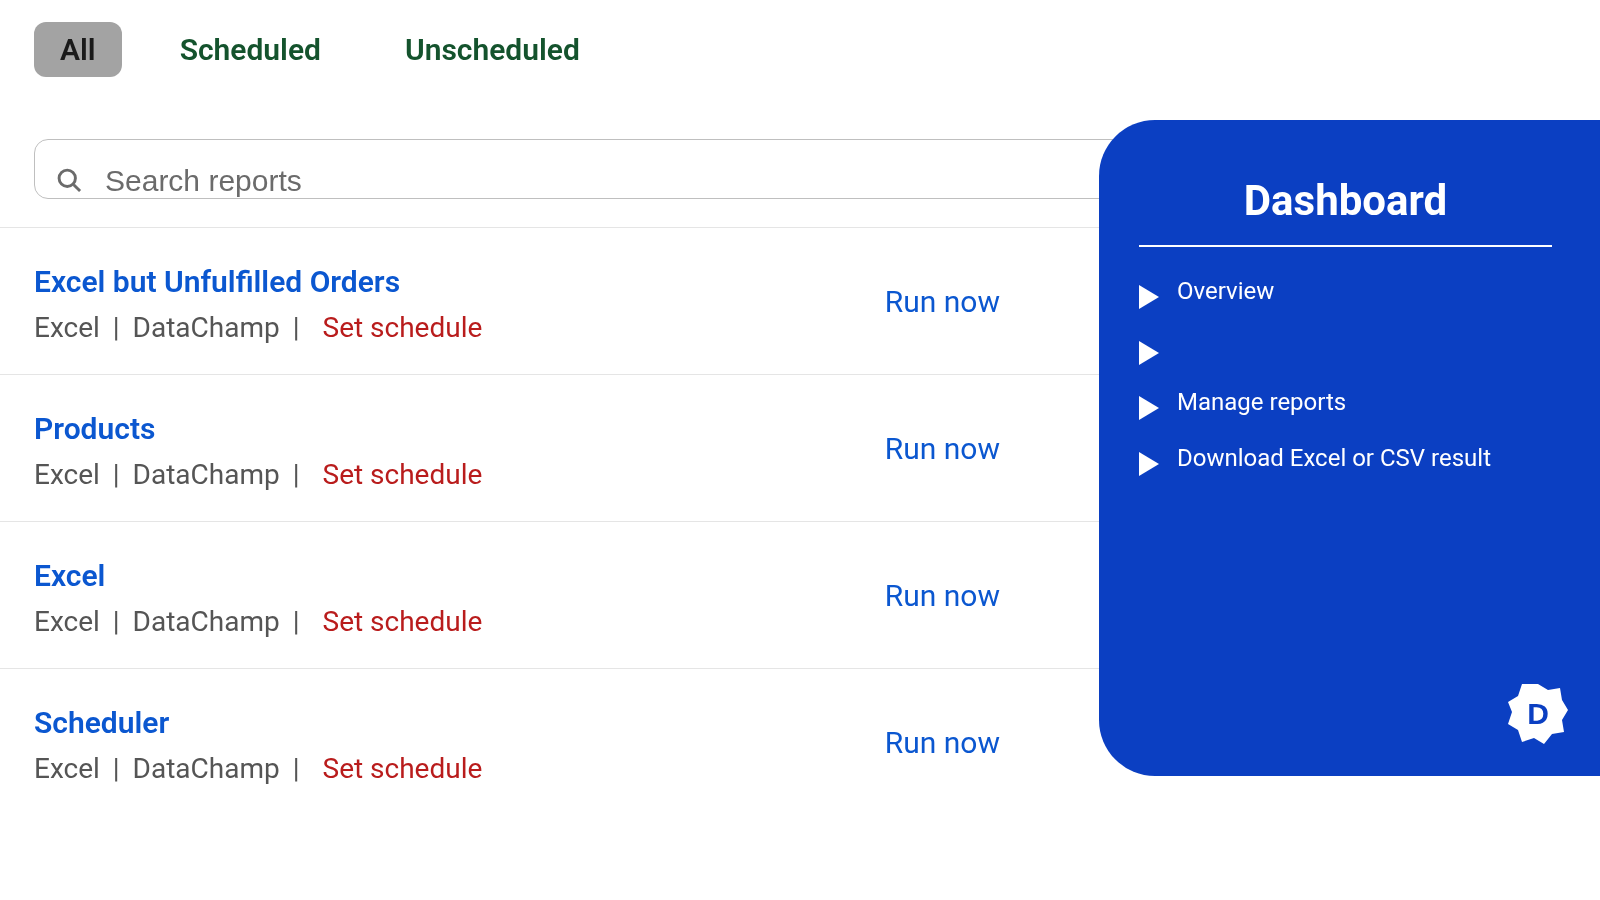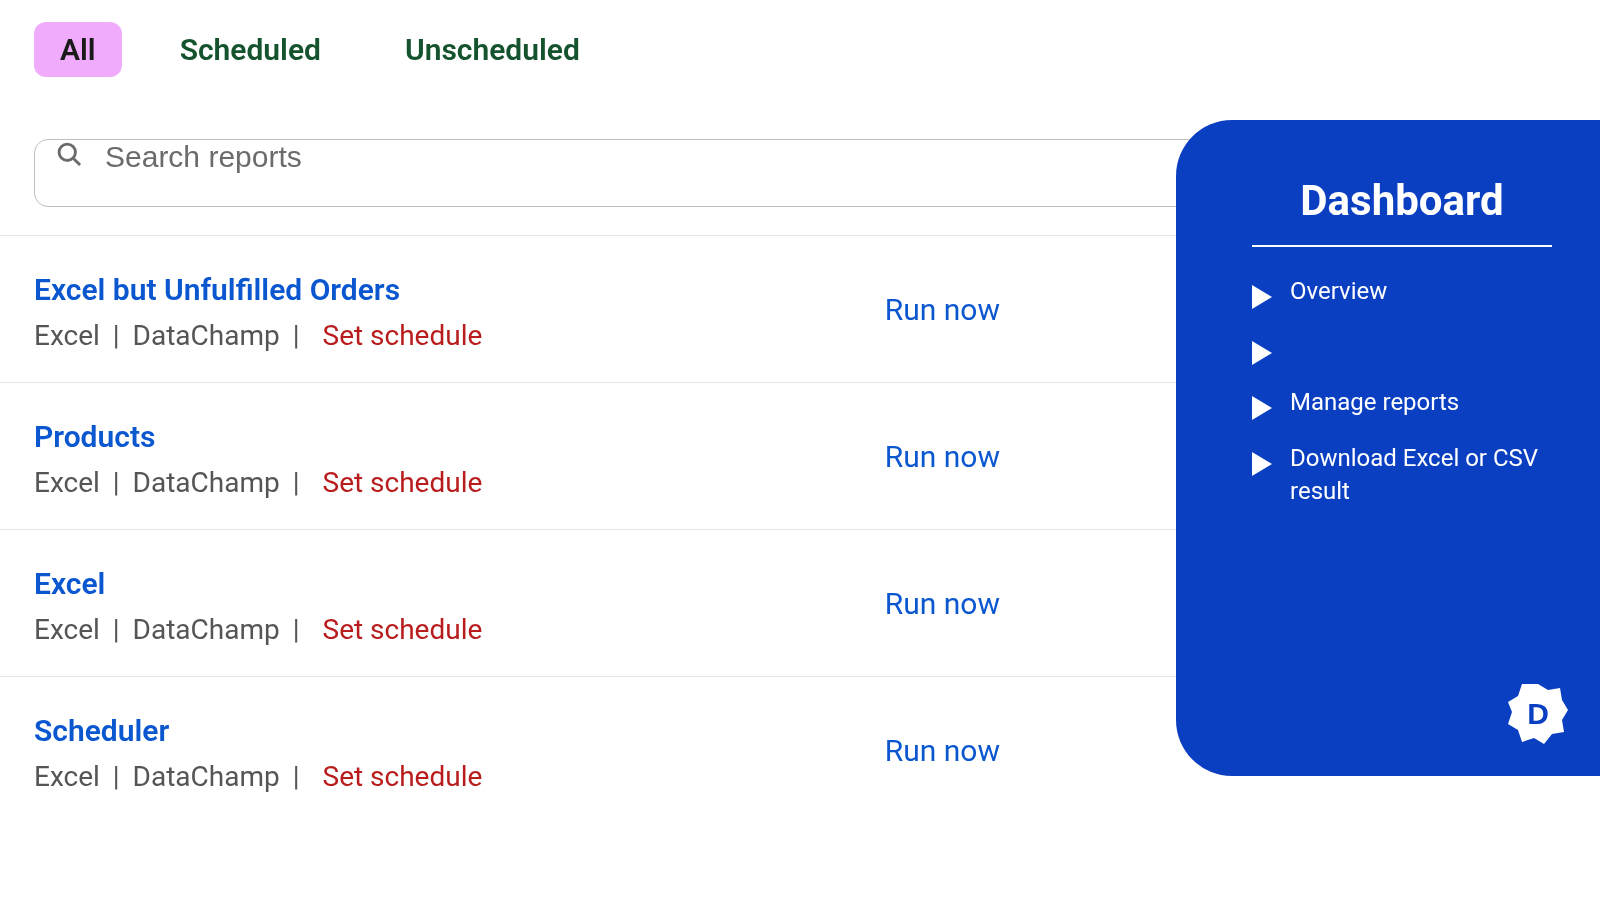--- a/index.html
+++ b/index.html
@@ -21,34 +21,34 @@
   }
   .tab {
     font-size: 30px;
     font-weight: 600;
     color: #14532d;
     padding: 10px 26px;
     border-radius: 12px;
     cursor: pointer;
   }
   .tab.active {
-    background: #f0abfc;
+    background: #a3a3a3;
     color: #1a1a1a;
   }
 
   
   .search-wrap {
     padding: 40px 34px 28px 34px;
   }
   .search-box {
     display: flex;
-    align-items: flex-start;
+    align-items: flex-end;
     border: 1px solid #bfbfbf;
     border-radius: 14px;
-    height: 68px;
+    height: 60px;
     padding: 0 20px;
     gap: 22px;
   }
   .search-icon svg {
     width: 28px;
     height: 28px;
     stroke: #6b6b6b;
   }
   .search-input {
     border: none;
@@ -107,27 +107,27 @@
     color: #0b57d0;
     cursor: pointer;
     text-align: right;
   }
 
   
   .dashboard-panel {
     position: absolute;
     top: 120px;
     right: 0;
-    width: 424px;
+    width: 501px;
     height: 656px;
     background: #0b3fc2;
     border-top-left-radius: 56px;
     border-bottom-left-radius: 56px;
     color: #ffffff;
-    padding: 56px 48px 40px 76px;
+    padding: 56px 48px 40px 40px;
   }
   .dashboard-title {
     font-size: 42px;
     font-weight: 700;
     text-align: center;
     padding-bottom: 20px;
   }
   .dashboard-underline {
     height: 2px;
     background: #ffffff;

